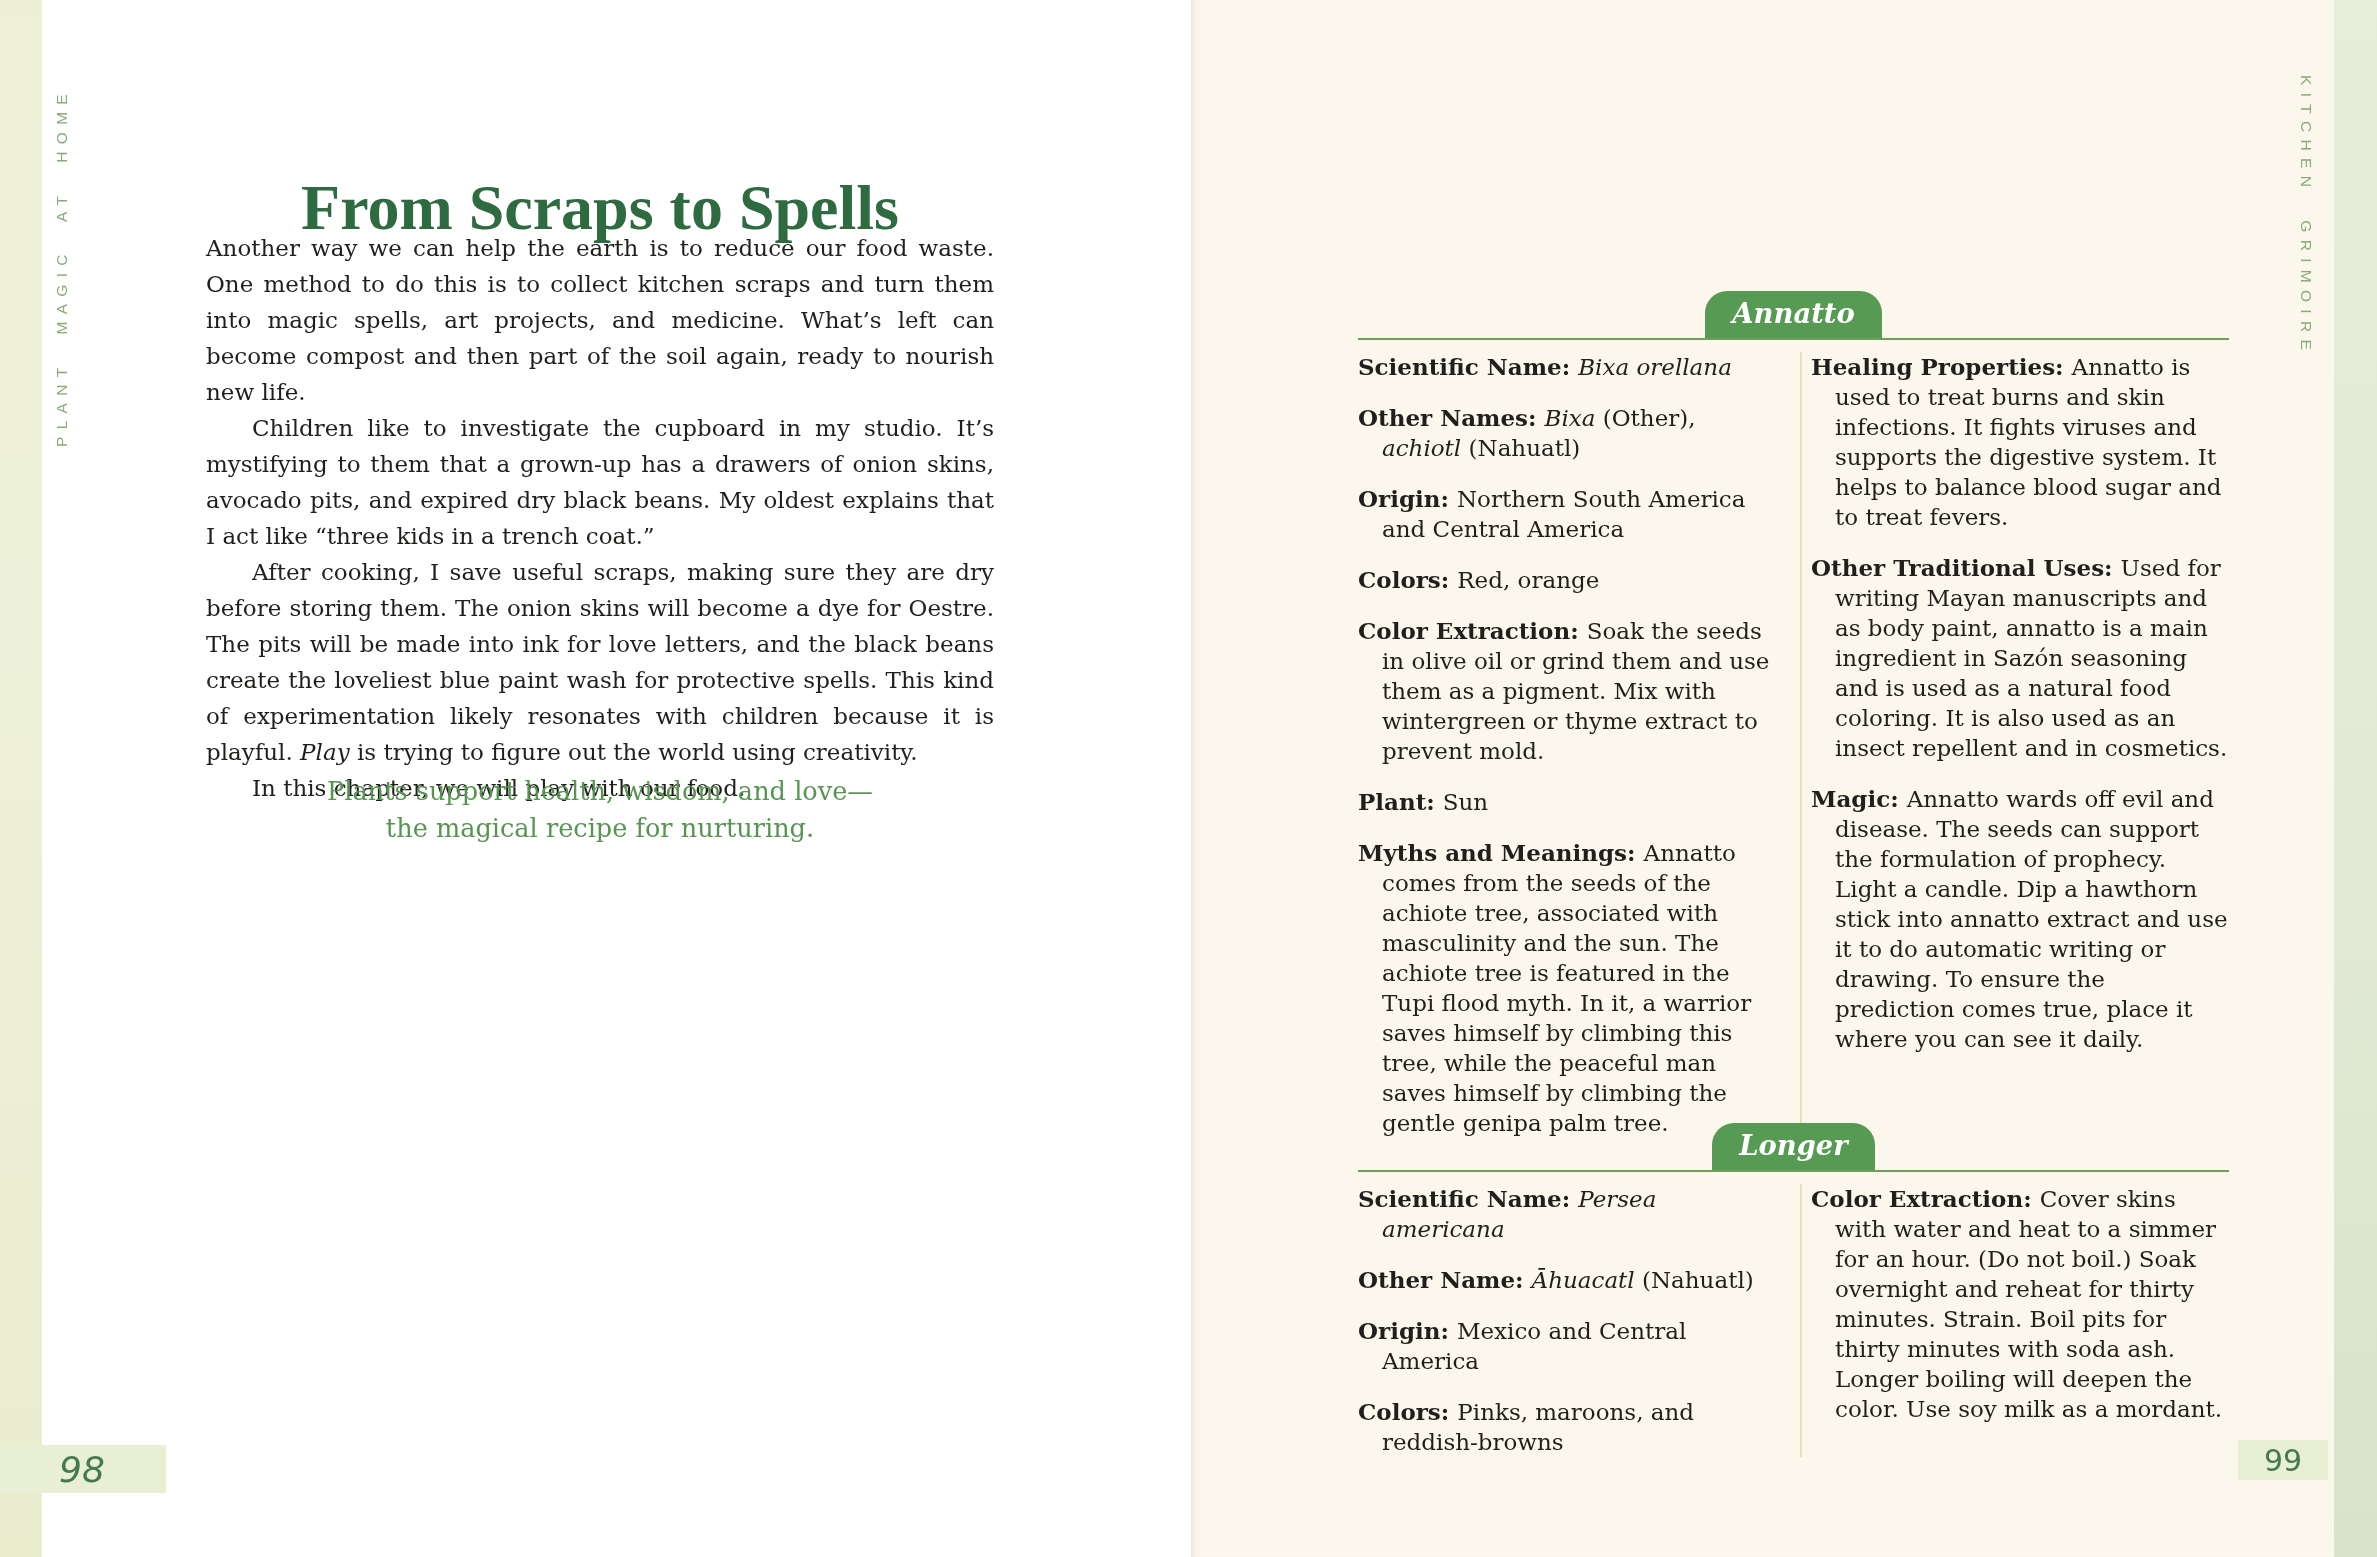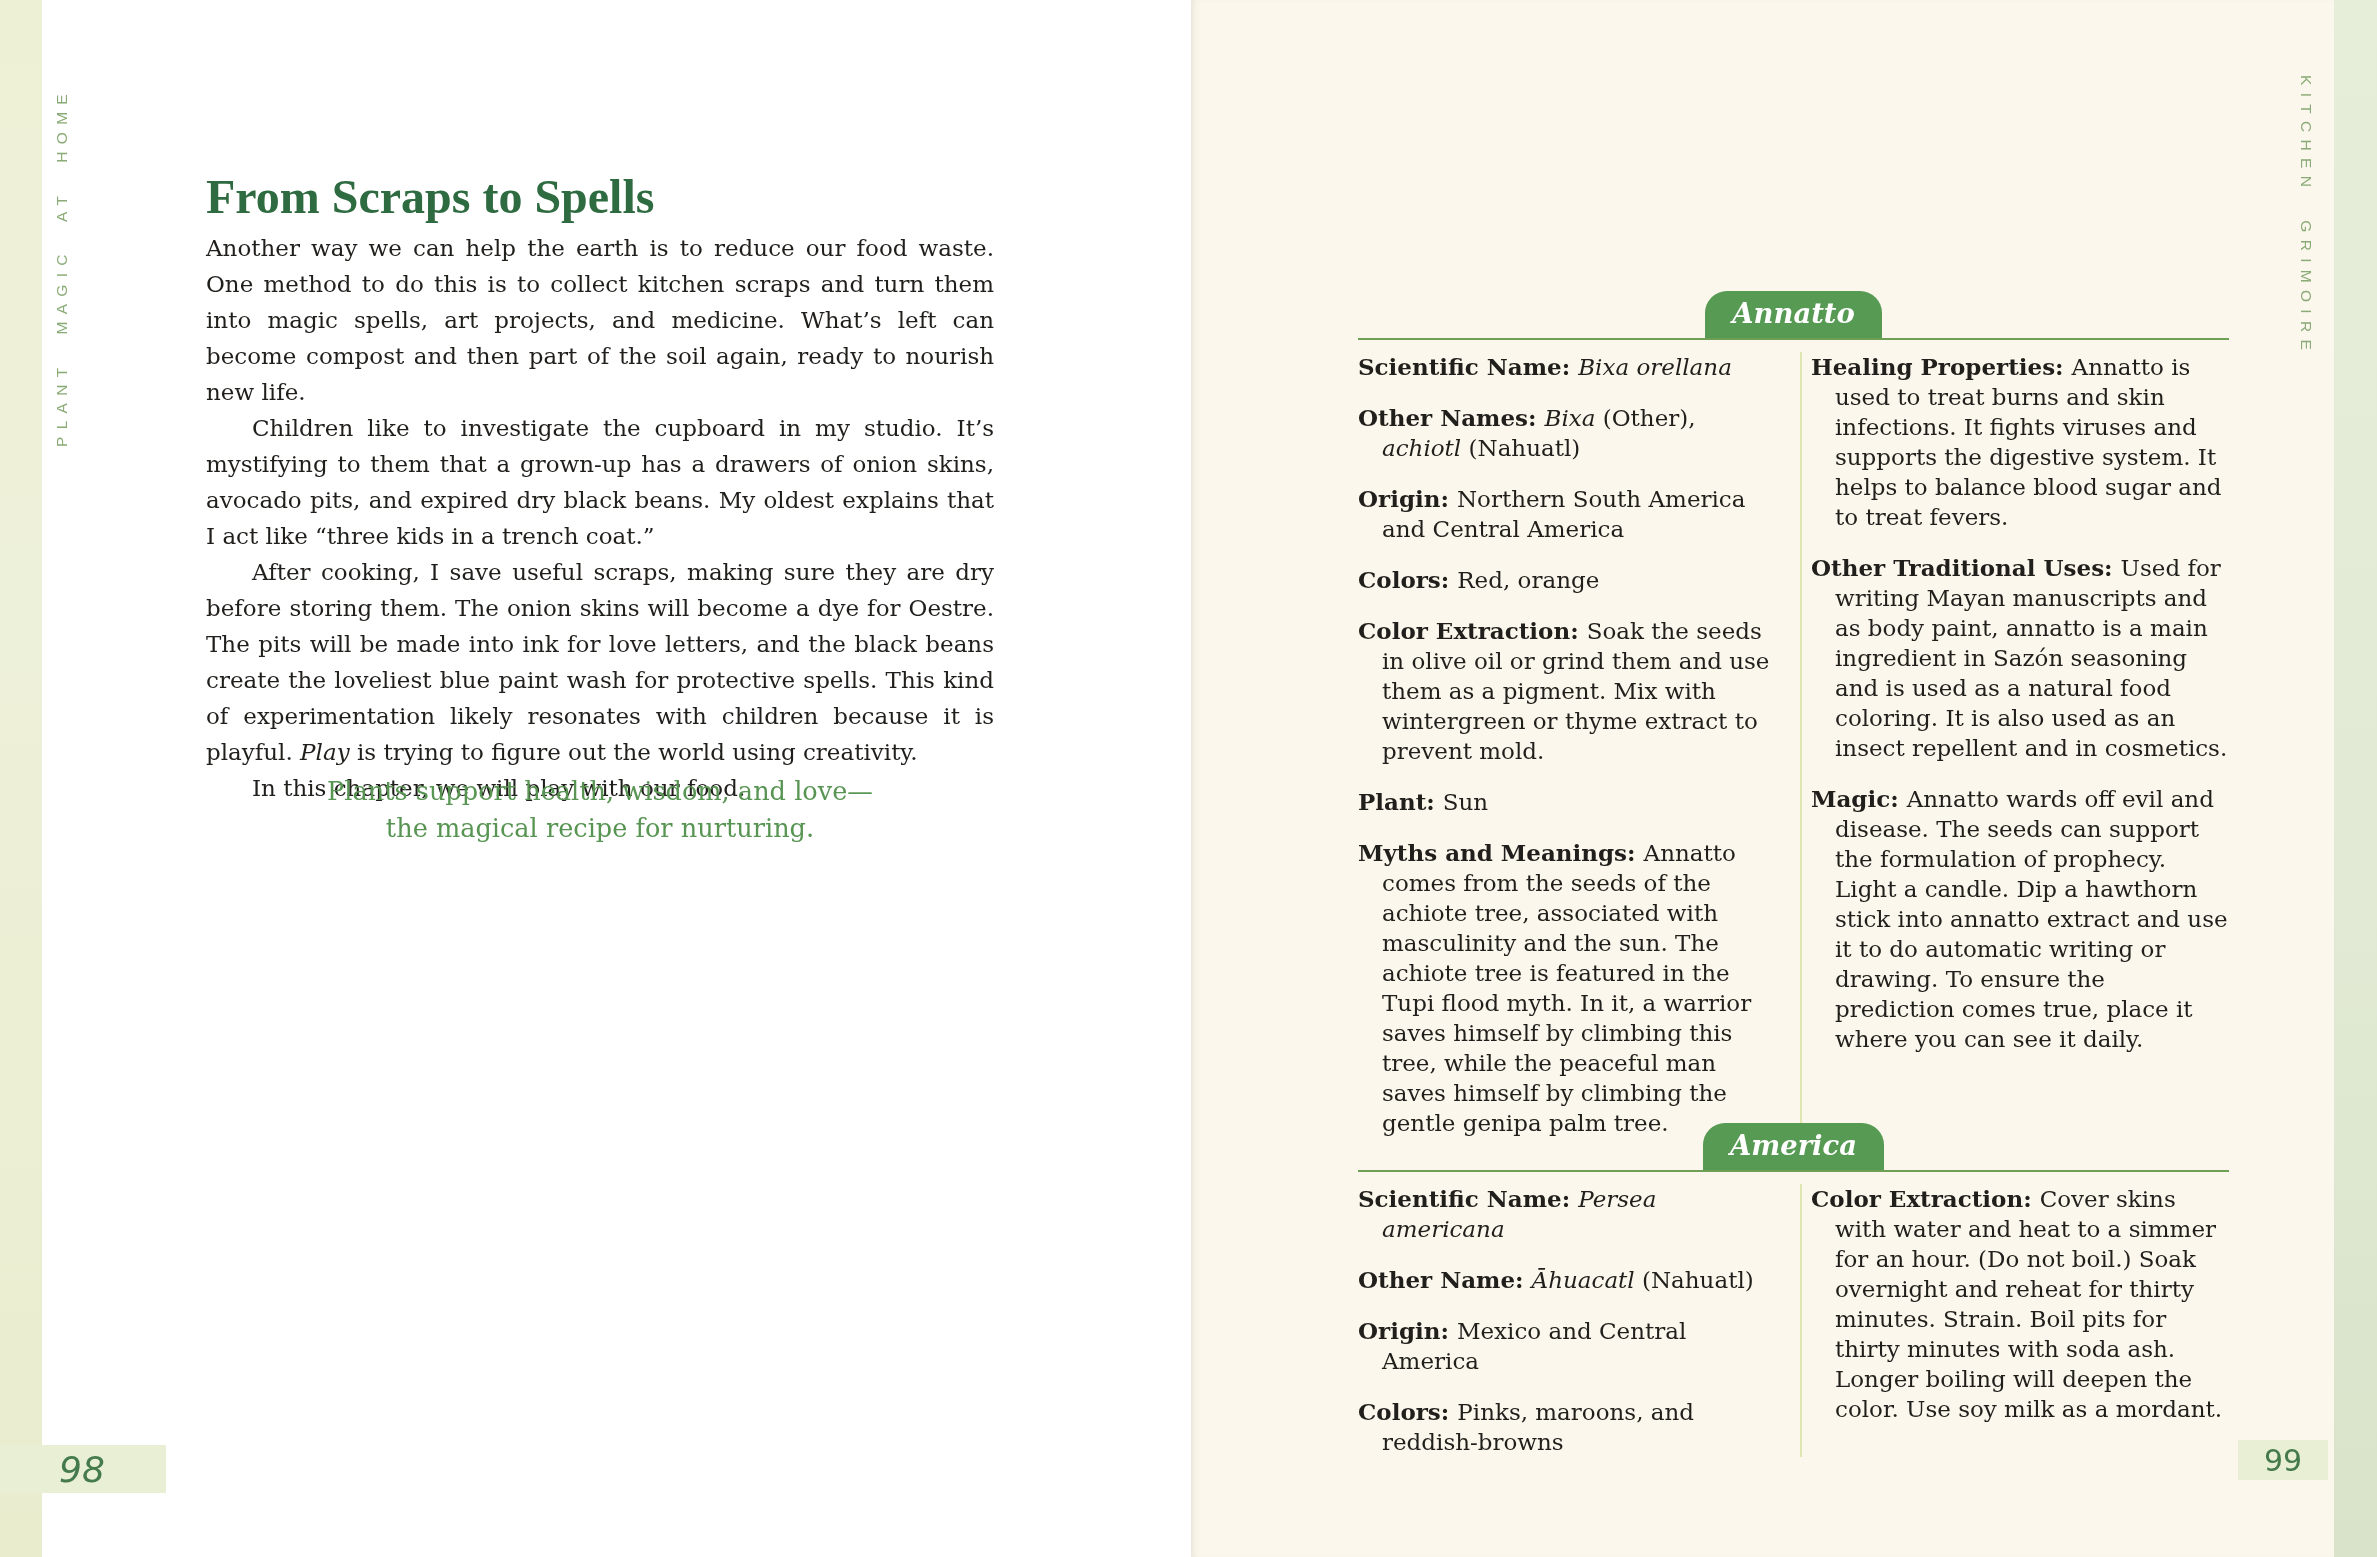--- a/index.html
+++ b/index.html
@@ -40,23 +40,23 @@
     writing-mode:vertical-rl; transform:rotate(180deg);
   }
   .running-head-right {
     position:absolute; left:2297px; top:75px;
     writing-mode:vertical-rl;
   }
 
   
   .chapter-title {
     position:absolute; left:206px; top:137px; width:788px;
-    text-align:left;
+    text-align:center;
     font-family:"Liberation Serif", serif;
-    font-weight:700; font-size:48px; line-height:55px;
+    font-weight:700; font-size:64px; line-height:55px;
     color:var(--heading_green, #2f6b40);
   }
   .left-body {
     position:absolute; left:206px; top:230px; width:788px;
     font-size:23px; line-height:36px; text-align:justify;
     color:var(--body_text, #211f1c);
   }
   .left-body p { margin:0; }
   .left-body p.indent { text-indent:46px; }
 
@@ -161,21 +161,21 @@
           <p class="entry"><span class="bd">Healing Properties: </span><span class="">Annatto is used to treat burns and skin infections. It fights viruses and supports the digestive system. It helps to balance blood sugar and to treat fevers.</span></p>
           <p class="entry"><span class="bd">Other Traditional Uses: </span><span class="">Used for writing Mayan manuscripts and as body paint, annatto is a main ingredient in Sazón seasoning and is used as a natural food coloring. It is also used as an insect repellent and in cosmetics.</span></p>
           <p class="entry"><span class="bd">Magic: </span><span class="">Annatto wards off evil and disease. The seeds can support the formulation of prophecy. Light a candle. Dip a hawthorn stick into annatto extract and use it to do automatic writing or drawing. To ensure the prediction comes true, place it where you can see it daily.</span></p>
         </div>
     </div>
   </div>
 
   <div class="section section-avocado">
     <div class="section-header">
       <div class="badge">
-        <span>America</span>
+        <span>Longer</span>
       </div>
     </div>
     <div class="cols">
       <div class="col col-left">
           <p class="entry"><span class="bd">Scientific Name: </span><span class="it">Persea americana</span></p>
           <p class="entry"><span class="bd">Other Name: </span><span class="it">Āhuacatl</span><span class=""> (Nahuatl)</span></p>
           <p class="entry"><span class="bd">Origin: </span><span class="">Mexico and Central America</span></p>
           <p class="entry"><span class="bd">Colors: </span><span class="">Pinks, maroons, and reddish-browns</span></p>
         </div>
       <div class="col col-right">

